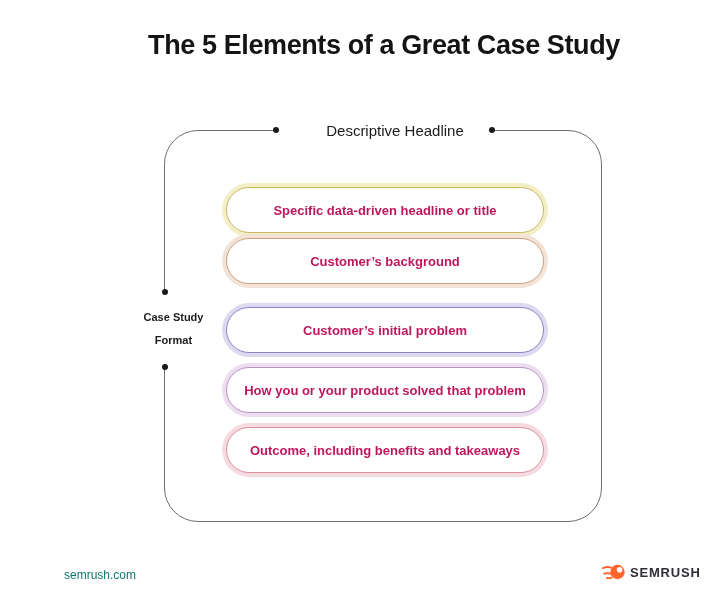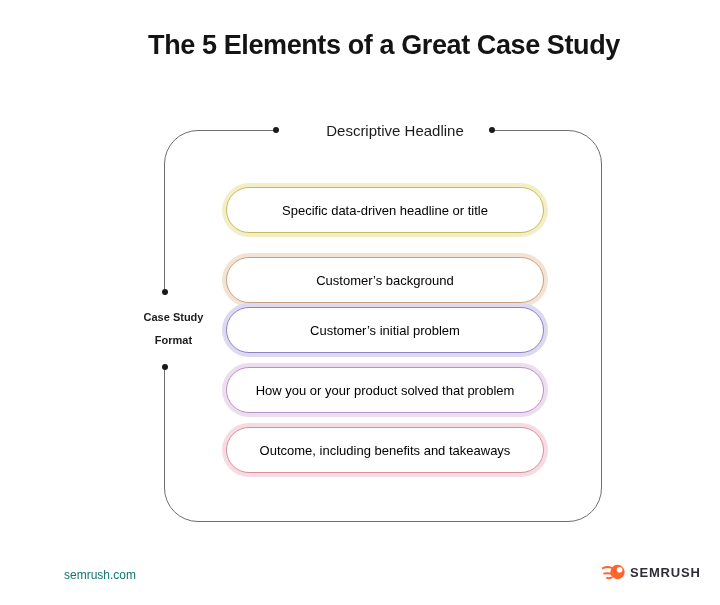--- a/index.html
+++ b/index.html
@@ -74,25 +74,26 @@
   .pill {
     left: 202px;
     width: 318px; height: 46px;
     background: #ffffff;
     border: 1.5px solid #999999; 
     border-radius: 24px;
     display: flex;
     align-items: center;
     justify-content: center;
     font-size: 13px;
-    color: #000000;
+    color: #be185d;
     text-align: left;
+    font-weight: bold;
   }
   .pill-0 { top: 187px; }
-  .pill-1 { top: 257px; }
+  .pill-1 { top: 238px; }
   .pill-2 { top: 307px; }
   .pill-3 { top: 367px; }
   .pill-4 { top: 427px; }
 
   .site-link {
     left: 40px; top: 568px;
     font-size: 12px;
     color: #0f766e;
   }
 

